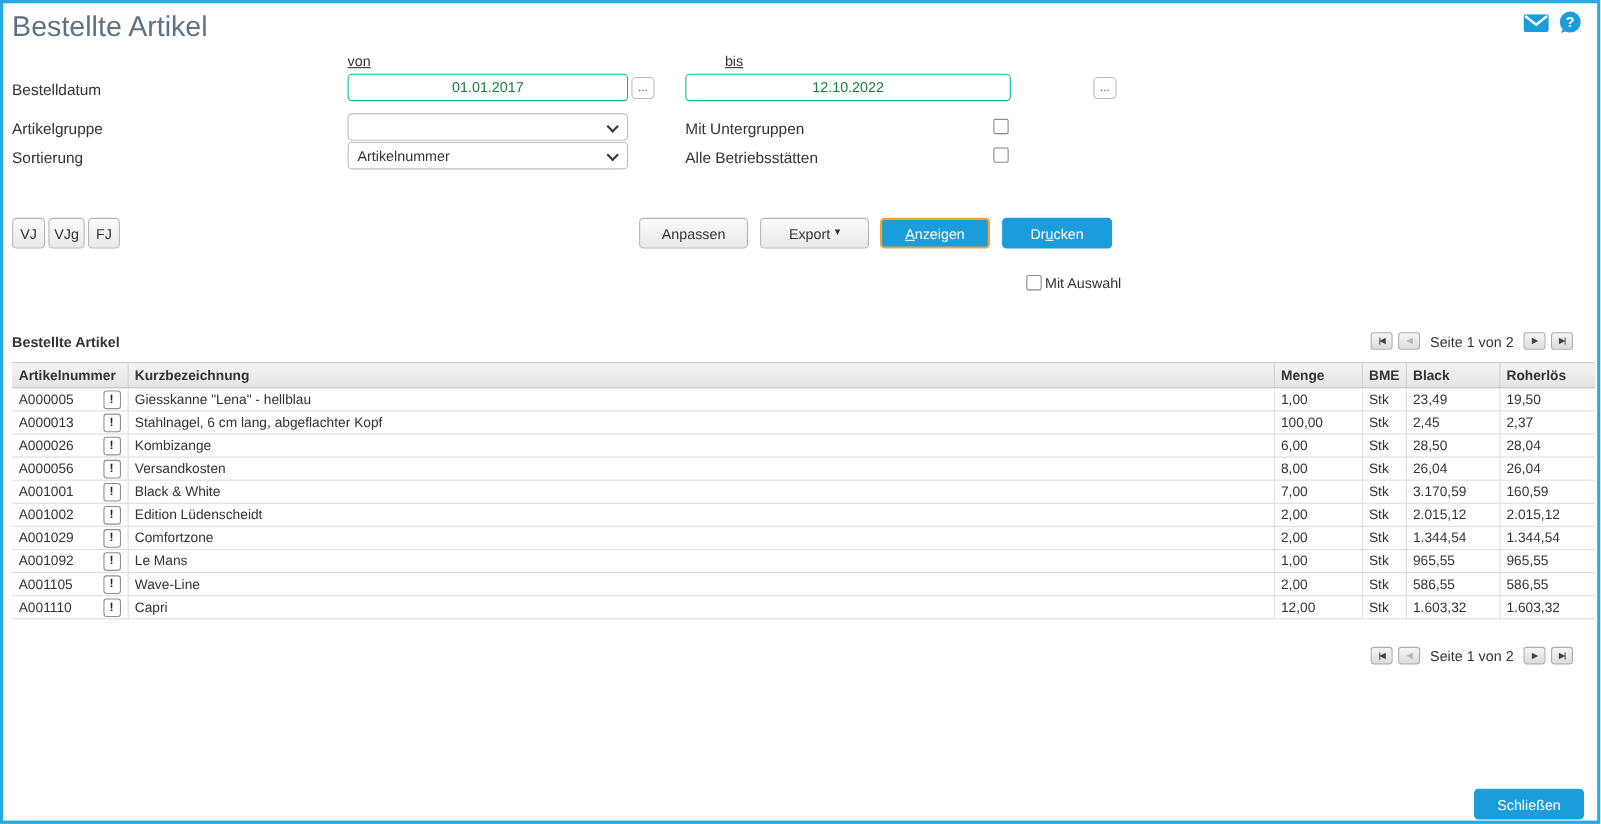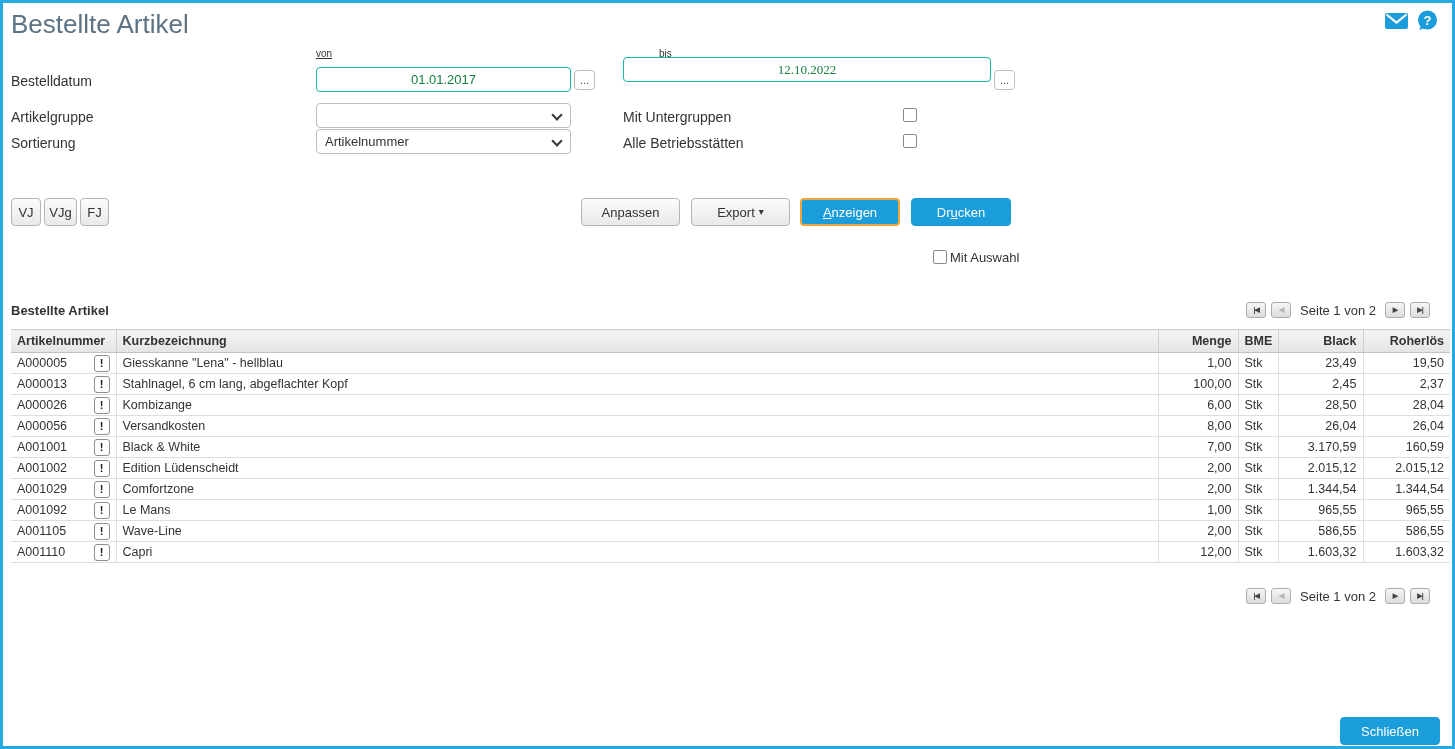--- a/index.html
+++ b/index.html
@@ -10,21 +10,21 @@
     border:3px solid #29a9e1; background:#fff; overflow:hidden;
   }
   .page-title {
     position:absolute; left:8px; top:6px;
     font-size:26px; font-weight:400; color:#5d7283;
   }
   .top-icons { position:absolute; right:14px; top:7px; display:flex; align-items:center; gap:9px; }
   .icon-btn { cursor:pointer; display:inline-flex; }
 
   .form-label { position:absolute; font-size:14px; color:#333; white-space:nowrap; }
-  .col-head { position:absolute; font-size:10px; color:#333;text-decoration:underline; }
+  .col-head { position:absolute; font-size:13px; color:#333;text-decoration:underline; }
 
   .text-input {
     position:absolute; height:25px; border:1px solid #14b8a6; border-radius:4px;
     font-family:"Liberation Sans", sans-serif; font-size:13px; color:#15803d;
     padding:0 7px; background:#fff; outline:none;text-align:center;
   }
   .dots-btn {
     position:absolute; width:21px; height:20px; border:1px solid #bdbdbd; border-radius:4px;
     background:#fff; color:#555; font-size:11px; line-height:16px; text-align:center; cursor:pointer;
   }
@@ -81,21 +81,21 @@
     background:linear-gradient(#f4f4f4,#e4e4e4);
     border-top:1px solid #cfcfcf; border-bottom:1px solid #c2c2c2; border-right:1px solid #cfcfcf;
     font-size:12.5px; font-weight:bold; color:#333; height:23px; padding:0 6px; text-align:left; white-space:nowrap;
   }
   .grid th:last-child { border-right:none; }
   .grid td {
     border-bottom:1px solid #dadfe3; border-right:1px solid #dadfe3;
     font-size:12.5px; color:#333; height:21px; padding:0 6px; white-space:nowrap; overflow:hidden;
   }
   .grid td:last-child { border-right:none; }
-  .grid .num, .grid th.num { text-align:right; }
+  .grid .num, .grid th.num { }
   .artnr-cell { display:flex; align-items:center; justify-content:space-between; }
   .info-btn {
     width:16px; height:17px; border:1px solid #8f8f8f; border-radius:3px; background:#fff;
     font-size:11px; font-weight:bold; color:#222; line-height:14px; text-align:center; cursor:pointer;
     font-family:"Liberation Sans", sans-serif;
   }
   .close-btn { left:1337px; top:714px; width:100px; }
   u { text-decoration:underline; }
 </style>
 </head>
@@ -120,21 +120,21 @@
         </svg>
     </span>
   </div>
 
   <span class="col-head" style="left:313px; top:45px;">von</span>
   <span class="col-head" style="left:620px; top:45px;padding-left:36px;">bis</span>
 
   <span class="form-label" style="left:8px; top:70px;">Bestelldatum</span>
   <input class="text-input" style="left: 313px; top: 64px; width: 255px;" value="01.01.2017">
   <button class="dots-btn" style="left:571px; top:67px;">...</button>
-  <input class="text-input" style="left: 620px; top: 54px; width: 368px; font-family: Liberation Serif, serif;" value="12.10.2022">
+  <input class="text-input" style="left: 620px; top: 64px; width: 296px;" value="12.10.2022">
   <button class="dots-btn" style="left:991px; top:67px;">...</button>
 
   <span class="form-label" style="left:8px; top:106px;">Artikelgruppe</span>
   <div class="select" style="left:313px; top:100px;">
     <span></span>
     <span class="chevron"></span>
   </div>
   <span class="form-label" style="left:620px; top:106px;">Mit Untergruppen</span>
   <span class="checkbox" style="left:900px; top:105px;"></span>
 

